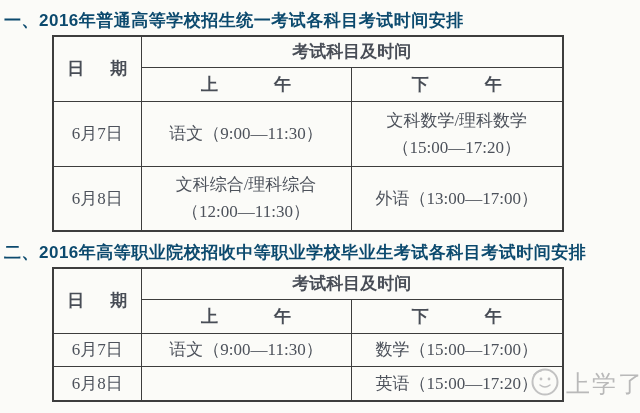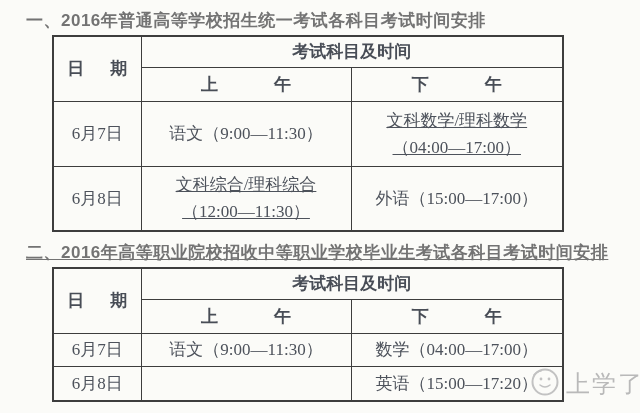--- a/index.html
+++ b/index.html
@@ -5,30 +5,30 @@
   html, body { margin: 0; padding: 0; }
   body {
     width: 640px; height: 413px;
     background: #fbfbf8;
     position: relative;
     overflow: hidden;
     font-family: "Liberation Serif", serif;
   }
   .heading {
     position: absolute;
-    left: 26px;
+    left: 4px;
     font-family: "Liberation Sans", sans-serif;
     font-weight: bold;
     font-size: 17px;
-    color: #737373;
+    color: #0c4a6e;
     letter-spacing: 0.5px;
     white-space: nowrap;
   }
   .h1 { top: 9px; }
-  .h2 { top: 241px; text-decoration: underline; }
+  .h2 { top: 241px; }
 
   table.sched {
     position: absolute;
     left: 52px;
     width: 510px;
     border-collapse: collapse;
     table-layout: fixed;
     color: #4d525b;
     font-size: 17px;
     border: 2px solid #3d3d3d;
@@ -44,21 +44,21 @@
   .sched th { font-weight: bold; color: #484d56; }
   .t1 .hrowA { height: 31px; }
   .t1 .hrowB { height: 34px; }
   .t1 .drow  { height: 65px; }
   .t2 .hrowA { height: 31px; }
   .t2 .hrowB { height: 34px; }
   .t2 .drow1 { height: 33px; }
   .t2 .drow2 { height: 35px; }
   .pair span + span { margin-left: 26px; }
   .wide span + span { margin-left: 56px; }
-  .cell-line { line-height: 27px; text-decoration: underline; }
+  .cell-line { line-height: 27px; }
 
   .wm-logo {
     position: absolute;
     left: 530px; top: 367px;
     width: 30px; height: 30px;
     z-index: 5;
   }
   .wm-text {
     position: absolute;
     left: 566px; top: 368px;
@@ -90,30 +90,30 @@
       </tr>
       <tr class="hrowB">
         <th class="wide"><span>上</span><span>午</span></th>
         <th class="wide"><span>下</span><span>午</span></th>
       </tr>
       <tr class="drow">
         <td>6月7日</td>
         <td>语文（9:00—11:30）</td>
         <td>
           <div class="cell-line">文科数学/理科数学</div>
-          <div class="cell-line">（04:00—17:00）</div>
+          <div class="cell-line">（15:00—17:20）</div>
         </td>
       </tr>
       <tr class="drow">
         <td>6月8日</td>
         <td>
           <div class="cell-line">文科综合/理科综合</div>
           <div class="cell-line">（12:00—11:30）</div>
         </td>
-        <td>外语（15:00—17:00）</td>
+        <td>外语（13:00—17:00）</td>
       </tr>
     </tbody>
   </table>
 
   <div class="heading h2">二、2016年高等职业院校招收中等职业学校毕业生考试各科目考试时间安排</div>
 
   <table class="sched t2">
     <colgroup>
         <col style="width:88px">
         <col style="width:210px">
@@ -124,21 +124,21 @@
         <th rowspan="2" class="pair"><span>日</span><span>期</span></th>
         <th colspan="2">考试科目及时间</th>
       </tr>
       <tr class="hrowB">
         <th class="wide"><span>上</span><span>午</span></th>
         <th class="wide"><span>下</span><span>午</span></th>
       </tr>
       <tr class="drow1">
         <td>6月7日</td>
         <td>语文（9:00—11:30）</td>
-        <td>数学（04:00—17:00）</td>
+        <td>数学（15:00—17:00）</td>
       </tr>
       <tr class="drow2">
         <td>6月8日</td>
         <td></td>
         <td>英语（15:00—17:20）</td>
       </tr>
     </tbody>
   </table>
 
   <div class="wm-logo">

